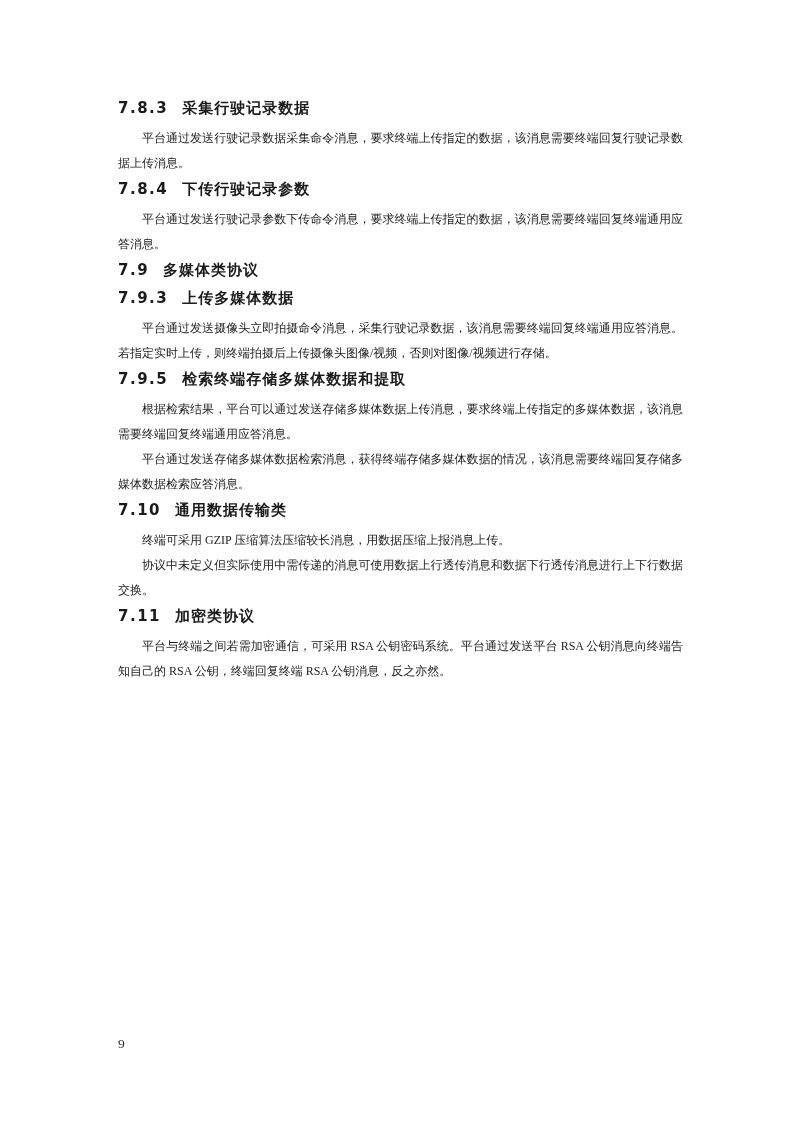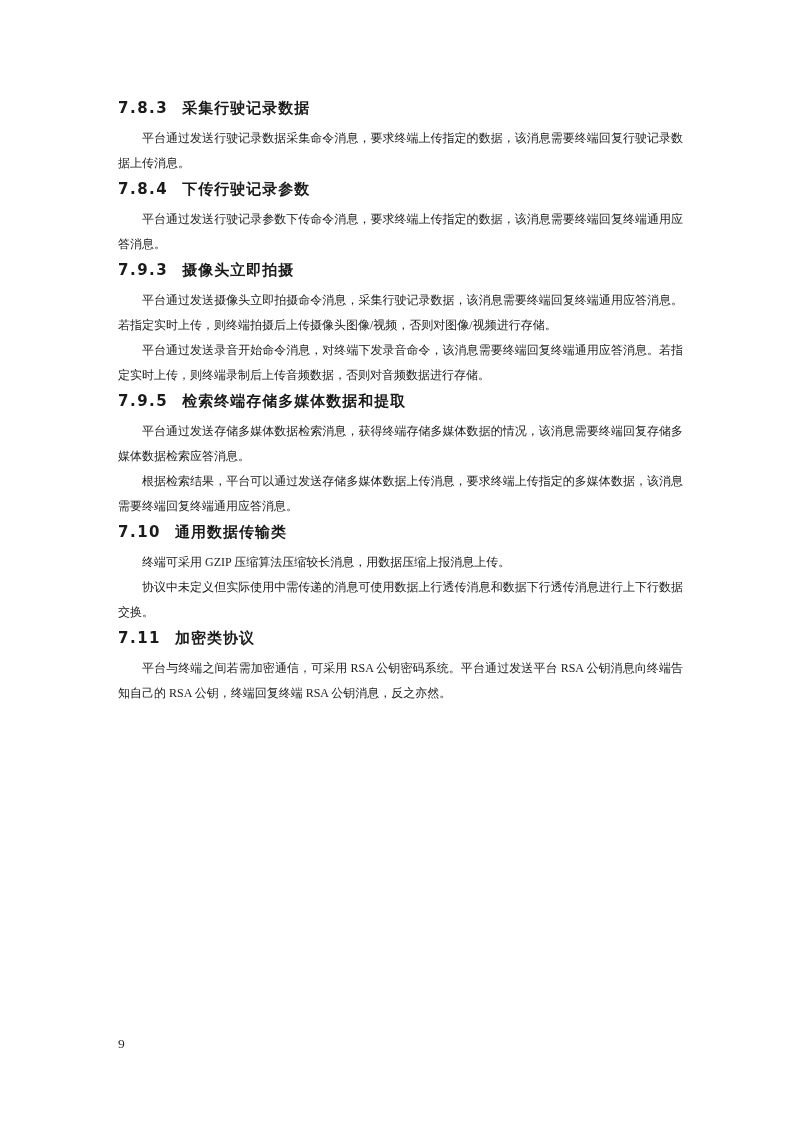--- a/index.html
+++ b/index.html
@@ -68,36 +68,38 @@
     <div class="section">
       <h3 class="section-heading"><span class="h-num">7.8.3</span><span class="h-title">采集行驶记录数据</span></h3>
       <p class="body-para">平台通过发送行驶记录数据采集命令消息，要求终端上传指定的数据，该消息需要终端回复行驶记录数据上传消息。</p>
     </div>
 
     <div class="section">
       <h3 class="section-heading"><span class="h-num">7.8.4</span><span class="h-title">下传行驶记录参数</span></h3>
       <p class="body-para">平台通过发送行驶记录参数下传命令消息，要求终端上传指定的数据，该消息需要终端回复终端通用应答消息。</p>
     </div>
 
+    <div class="section">
+      <h3 class="section-heading"><span class="h-num">7.9</span><span class="h-title">多媒体类协议</span></h3>
+    </div>
 
 
 
     <div class="section">
-      <h3 class="section-heading"><span class="h-num">7.9.3</span><span class="h-title">摄像头立即拍摄</span></h3>
+      <h3 class="section-heading"><span class="h-num">7.9.3</span><span class="h-title">上传多媒体数据</span></h3>
       <p class="body-para">平台通过发送摄像头立即拍摄命令消息，采集行驶记录数据，该消息需要终端回复终端通用应答消息。若指定实时上传，则终端拍摄后上传摄像头图像/视频，否则对图像/视频进行存储。</p>
     </div>
 
     <div class="section">
-      <p class="body-para">平台通过发送录音开始命令消息，对终端下发录音命令，该消息需要终端回复终端通用应答消息。若指定实时上传，则终端录制后上传音频数据，否则对音频数据进行存储。</p>
     </div>
 
     <div class="section">
       <h3 class="section-heading"><span class="h-num">7.9.5</span><span class="h-title">检索终端存储多媒体数据和提取</span></h3>
+      <p class="body-para">根据检索结果，平台可以通过发送存储多媒体数据上传消息，要求终端上传指定的多媒体数据，该消息需要终端回复终端通用应答消息。</p>
       <p class="body-para">平台通过发送存储多媒体数据检索消息，获得终端存储多媒体数据的情况，该消息需要终端回复存储多媒体数据检索应答消息。</p>
-      <p class="body-para">根据检索结果，平台可以通过发送存储多媒体数据上传消息，要求终端上传指定的多媒体数据，该消息需要终端回复终端通用应答消息。</p>
     </div>
 
     <div class="section">
       <h3 class="section-heading"><span class="h-num">7.10</span><span class="h-title">通用数据传输类</span></h3>
       <p class="body-para">终端可采用 GZIP 压缩算法压缩较长消息，用数据压缩上报消息上传。</p>
       <p class="body-para">协议中未定义但实际使用中需传递的消息可使用数据上行透传消息和数据下行透传消息进行上下行数据交换。</p>
     </div>
 
     <div class="section">
       <h3 class="section-heading"><span class="h-num">7.11</span><span class="h-title">加密类协议</span></h3>

